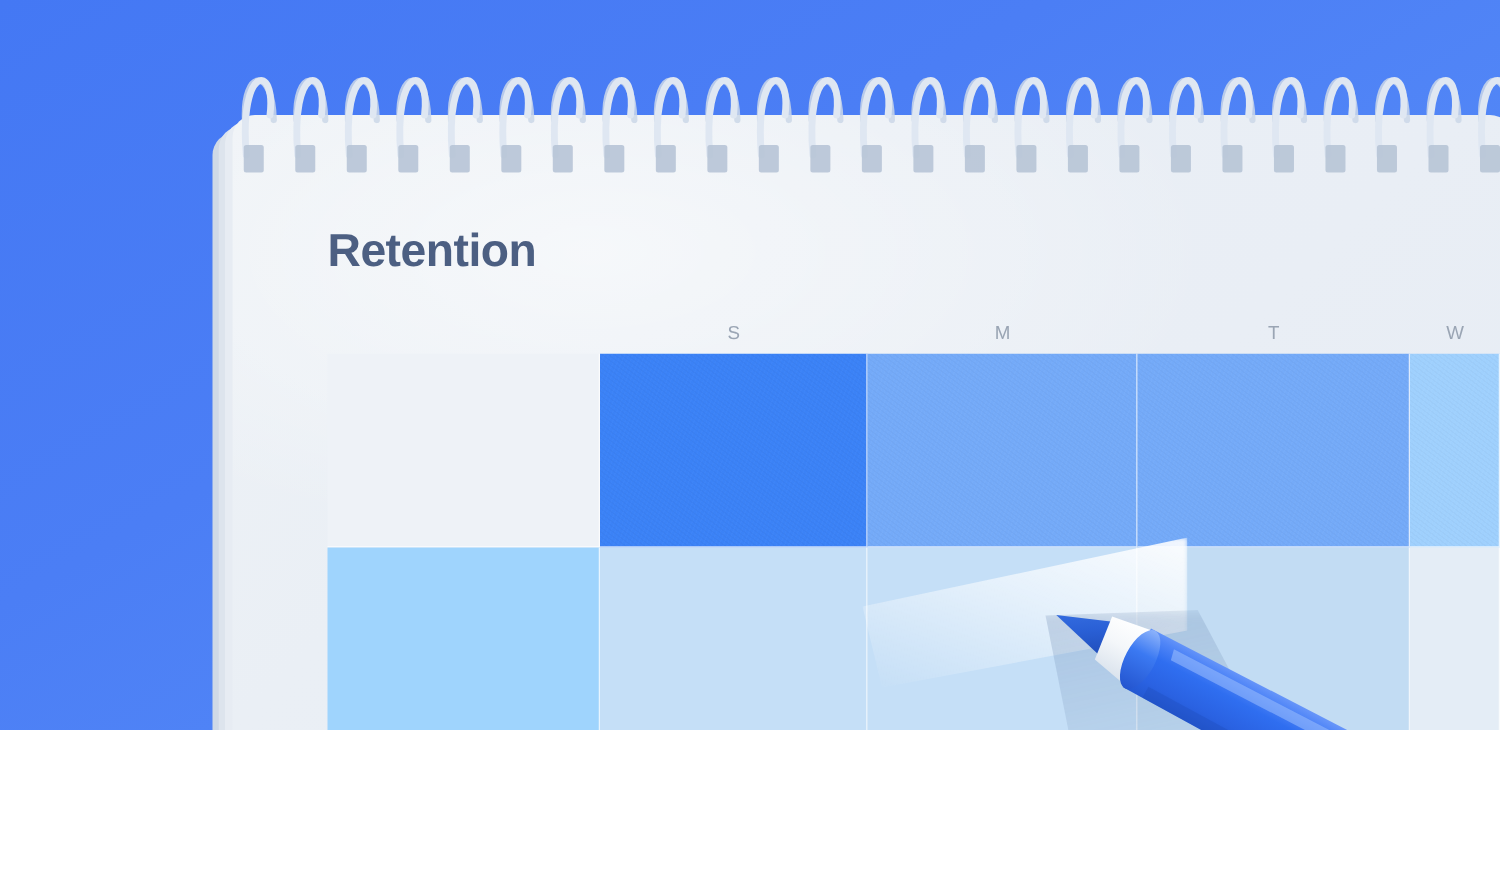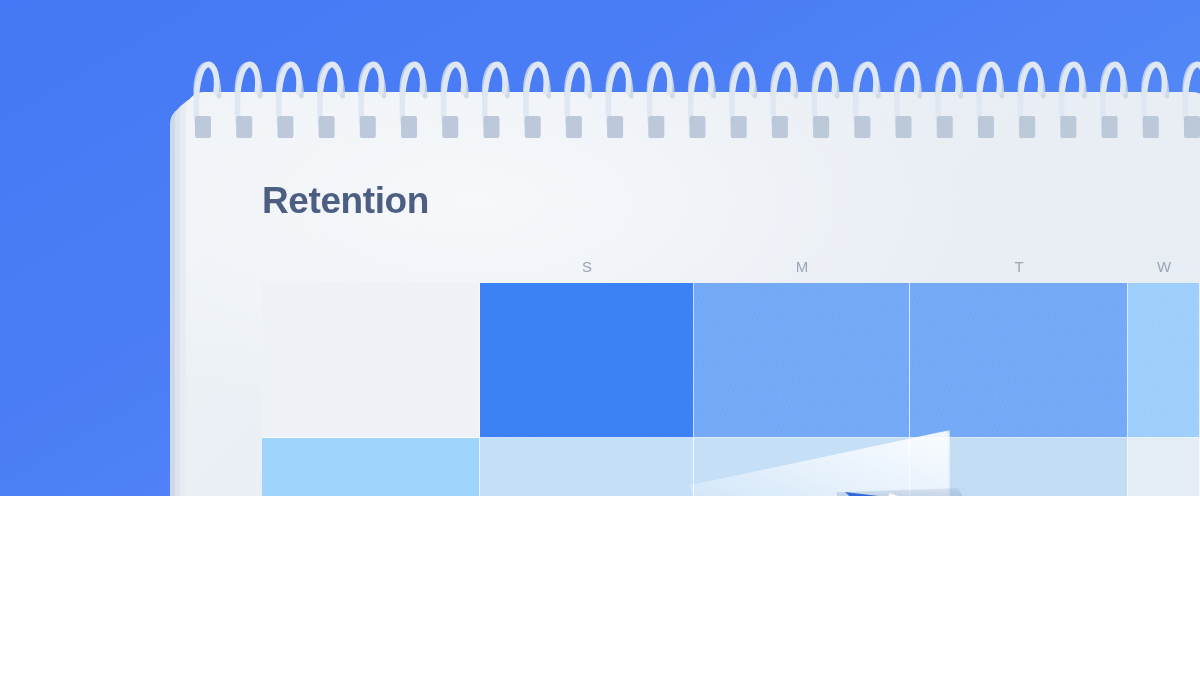--- a/index.html
+++ b/index.html
@@ -6,21 +6,21 @@
   * { margin:0; padding:0; box-sizing:border-box; }
 
   html, body {
     width:1200px; height:700px;
     overflow:hidden;
     font-family:"Liberation Sans", sans-serif;
   }
 
   #stage {
     position:relative;
-    width:1200px; height:496px;
+    width:1200px; height:584px;
     background:linear-gradient(150deg,#4478f4 0%,#4b7ef5 38%,#5489f7 72%,#5c92f8 100%);
     overflow:hidden;
   }
 
   
   .page-layer {
     position:absolute;
     border-radius:18px 18px 0 0;
     background:#dfe6ee;
   }

